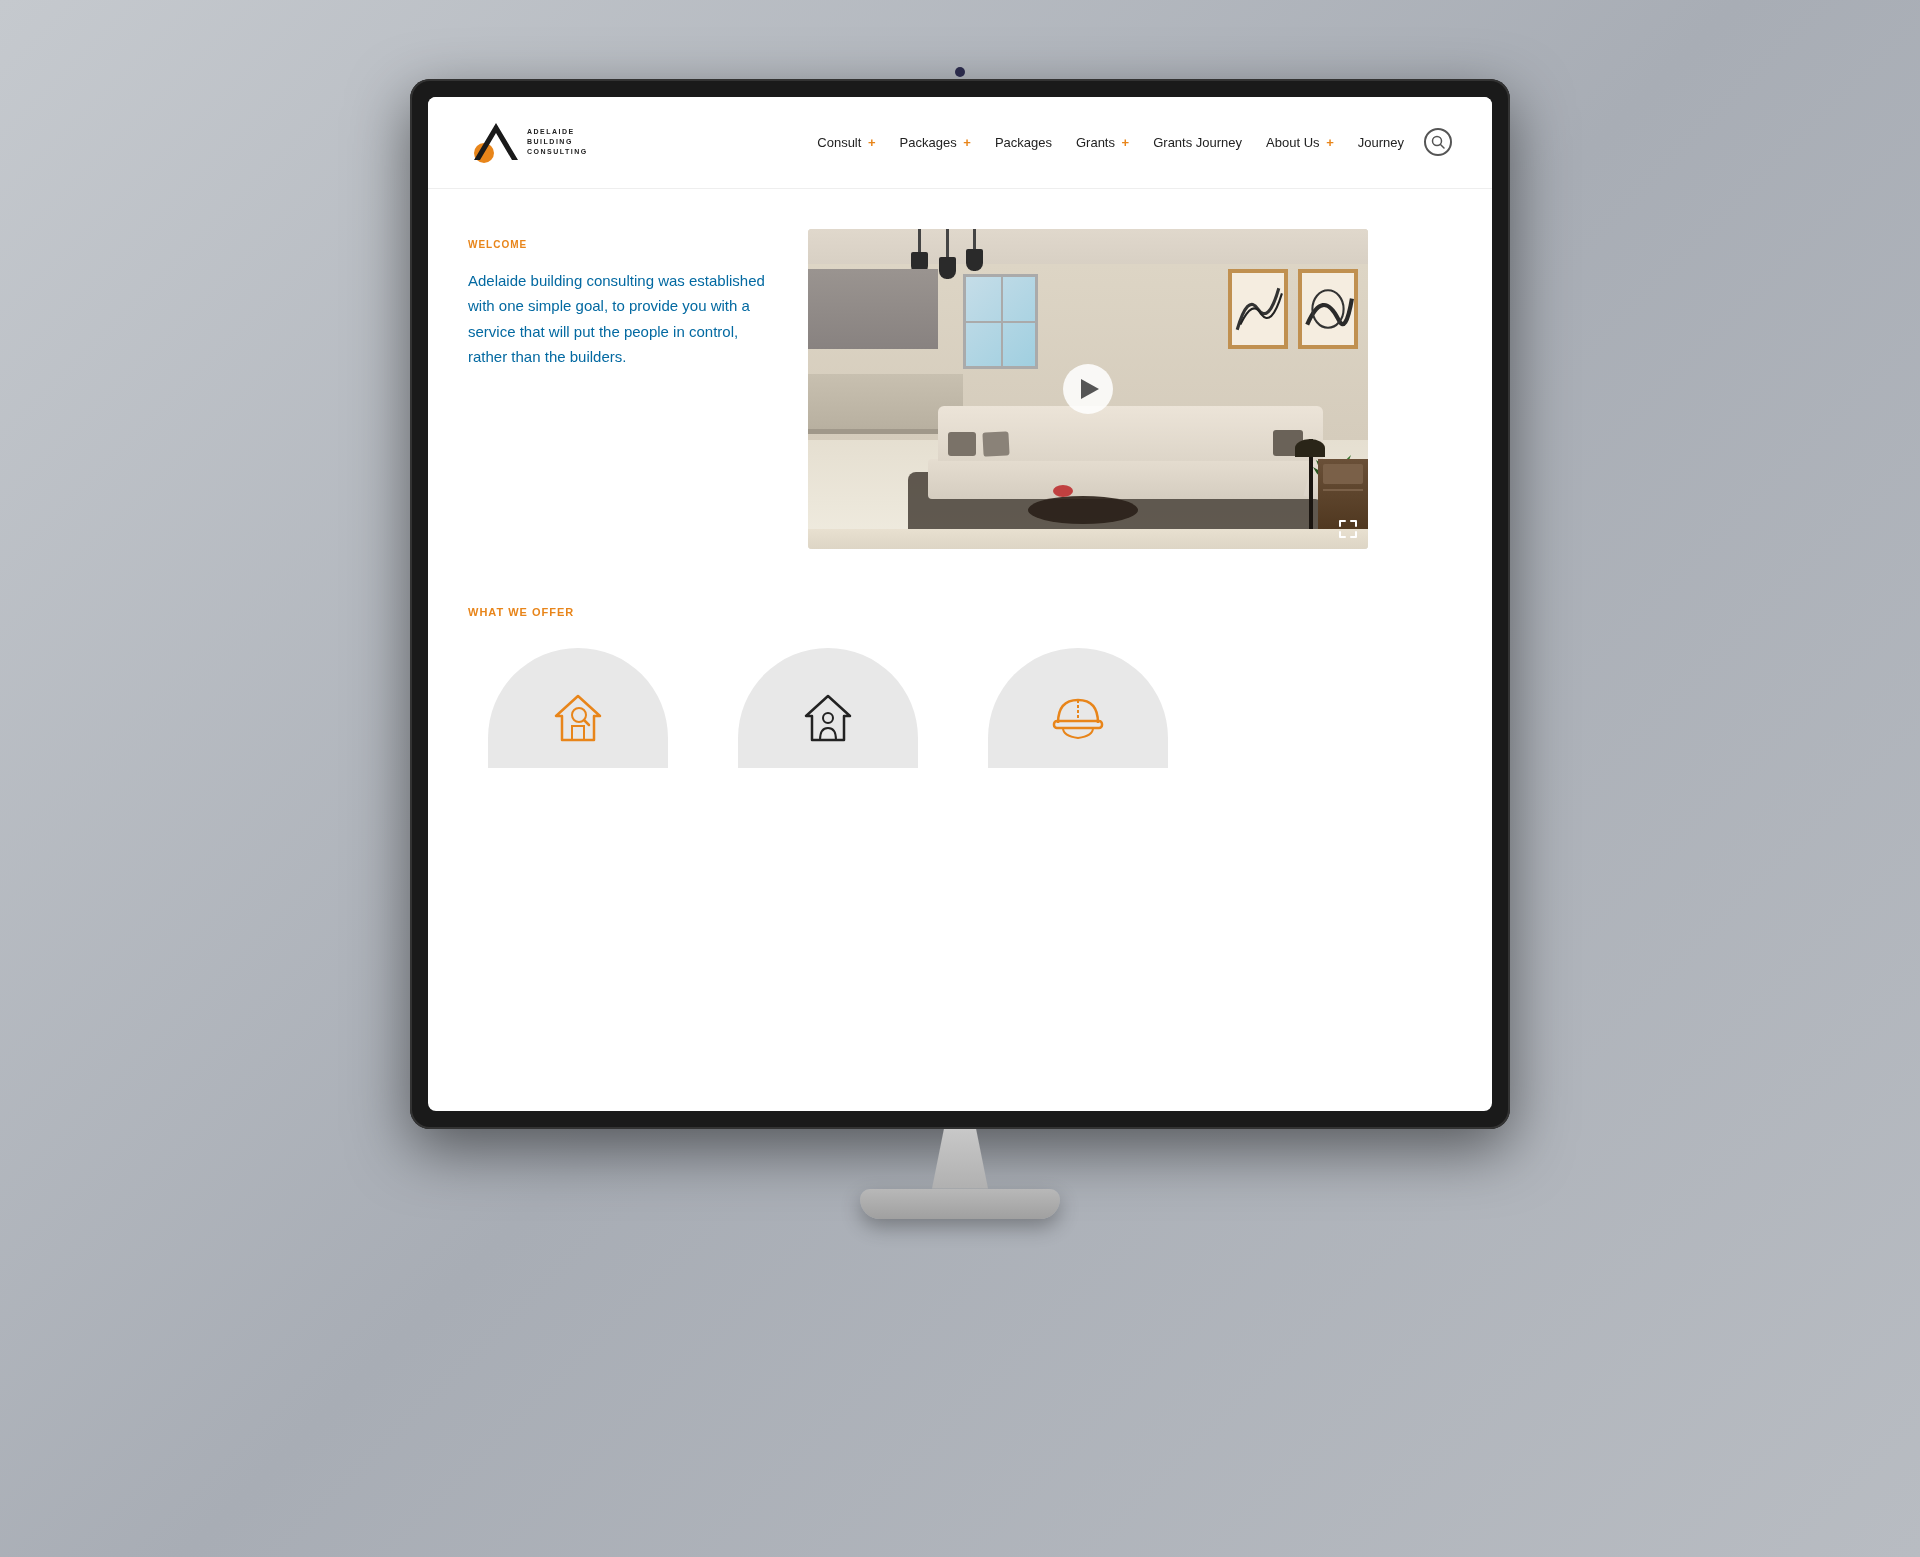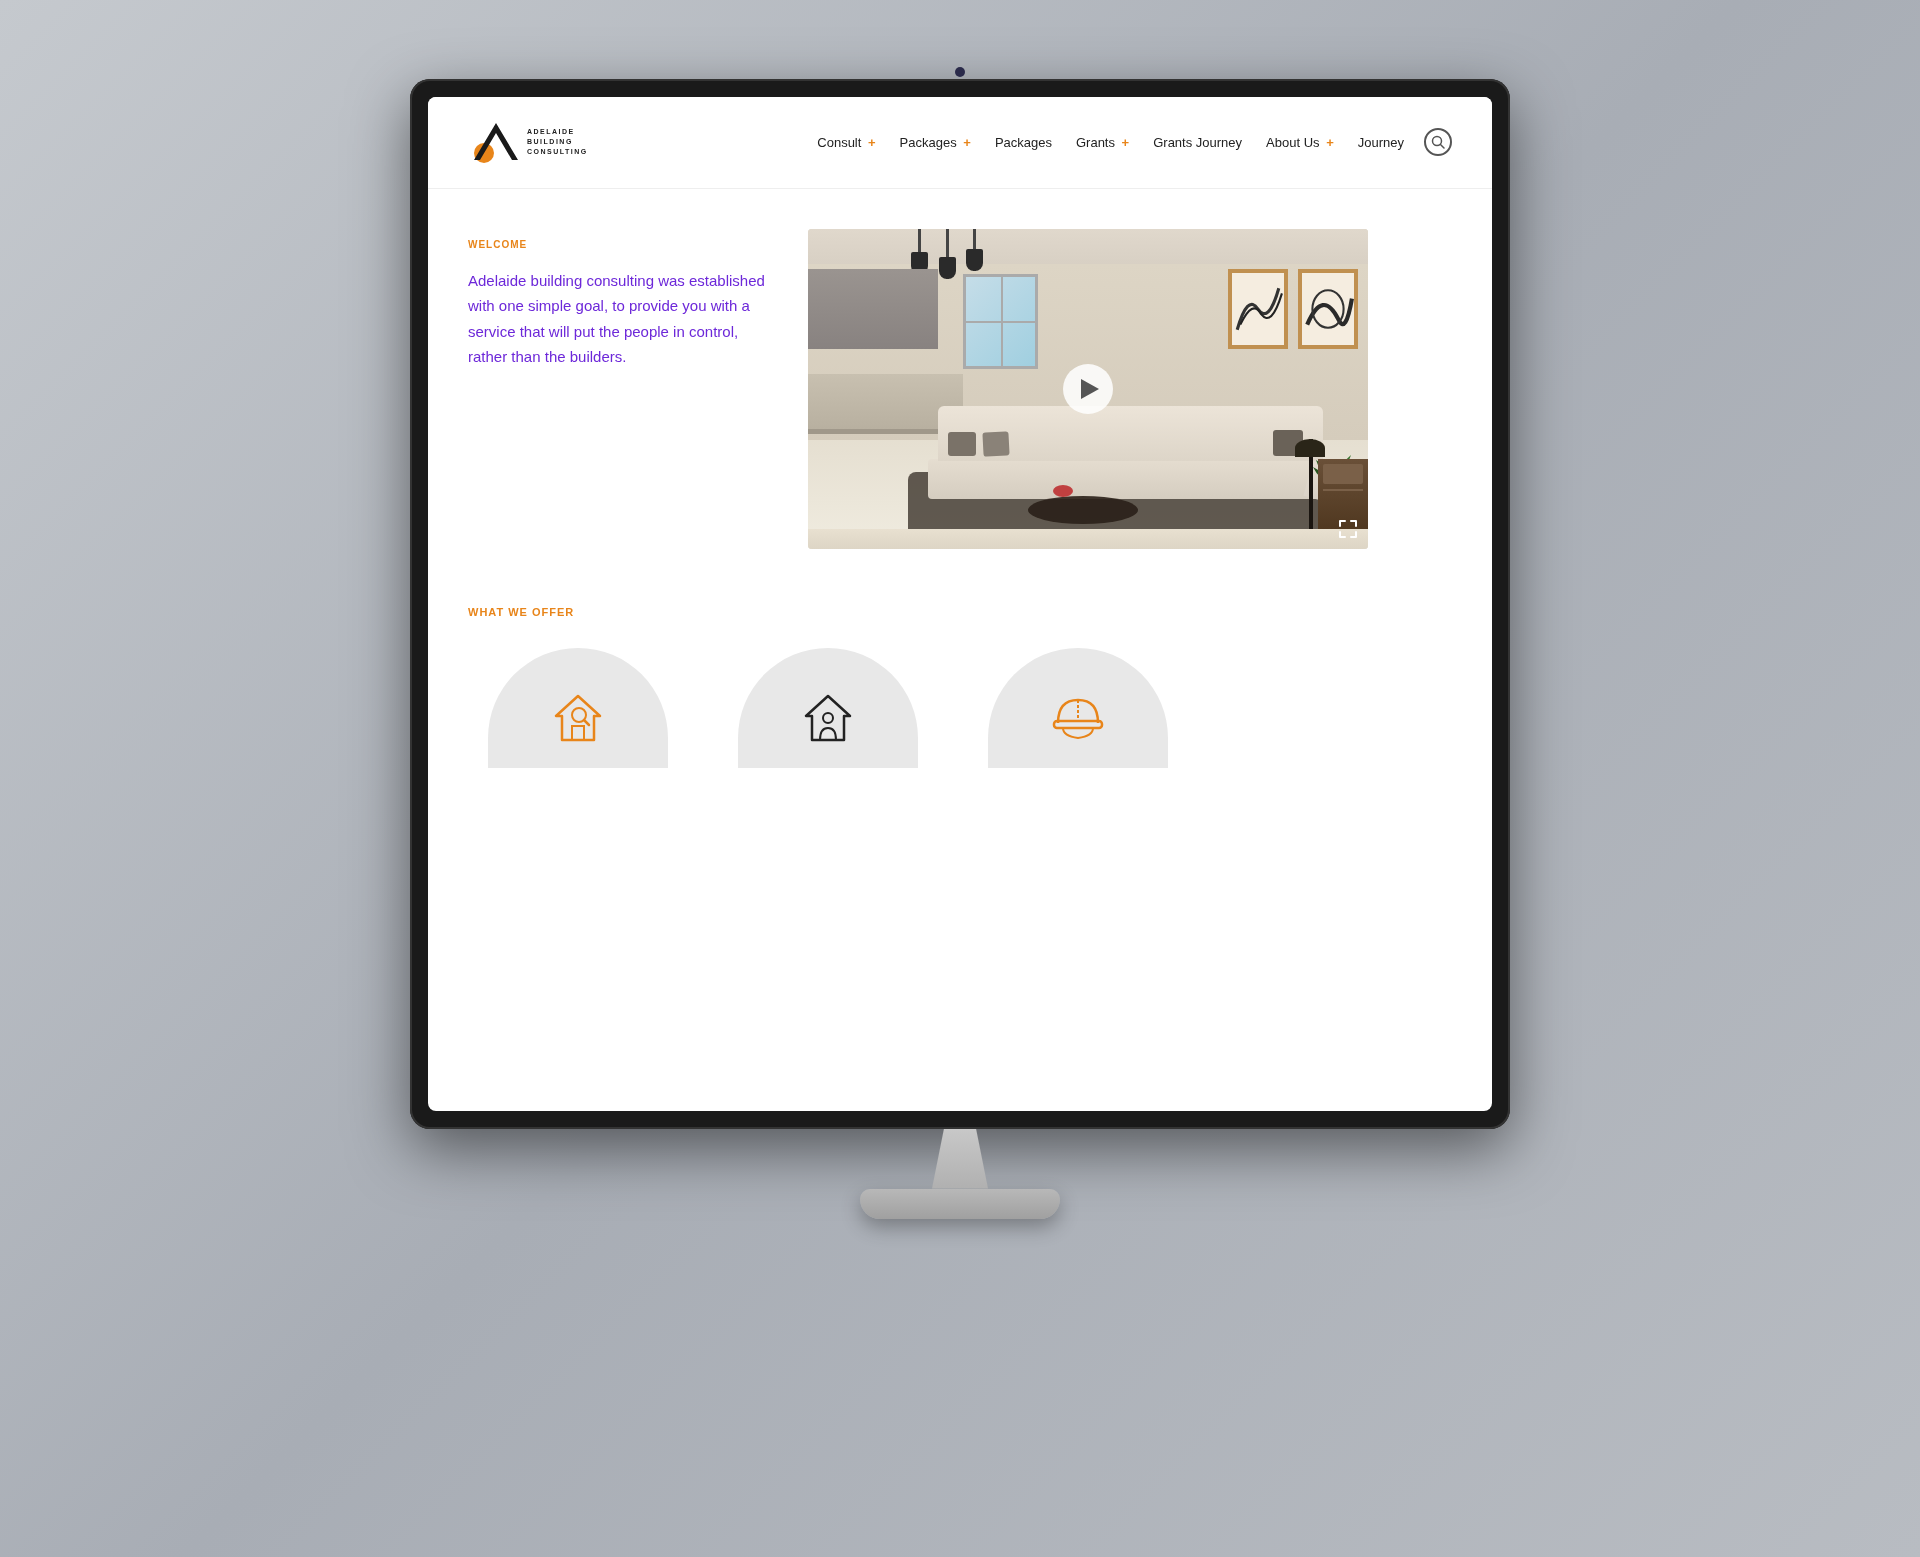--- a/index.html
+++ b/index.html
@@ -148,21 +148,21 @@
     .welcome-label {
       color: #e8851a;
       font-size: 10px;
       font-weight: bold;
       letter-spacing: 1px;
       text-transform: uppercase;
       margin-bottom: 18px;
     }
 
     .welcome-text {
-      color: #6d28d9;
+      color: #0369a1;
       font-size: 15px;
       line-height: 1.7;
       font-weight: 400;
       margin-top: 12px;
     }
 
     
     .video-container {
       flex: 1;
       position: relative;

